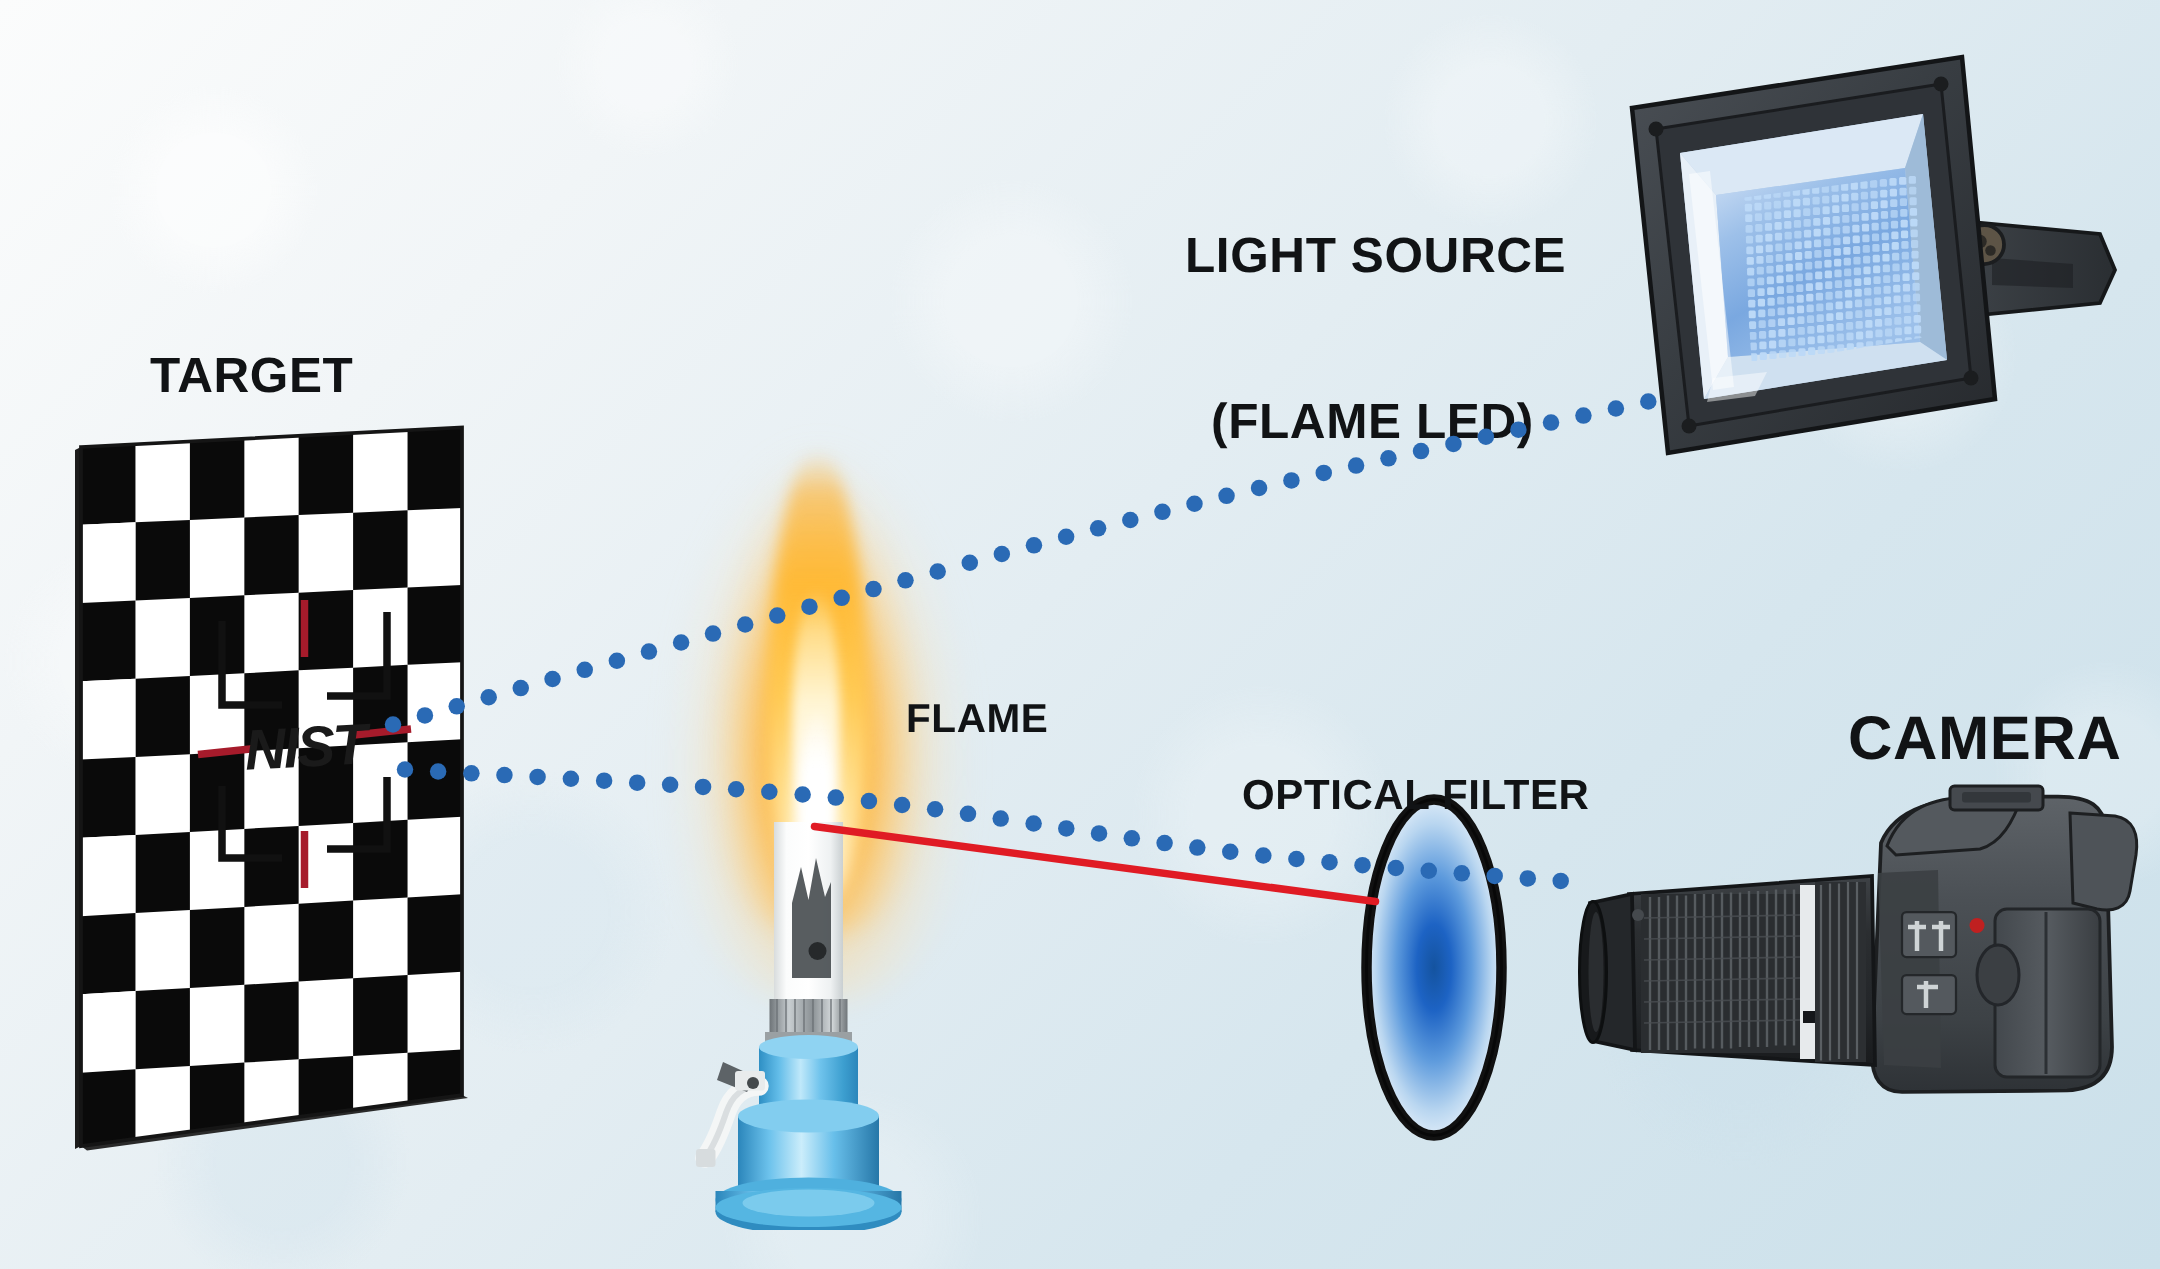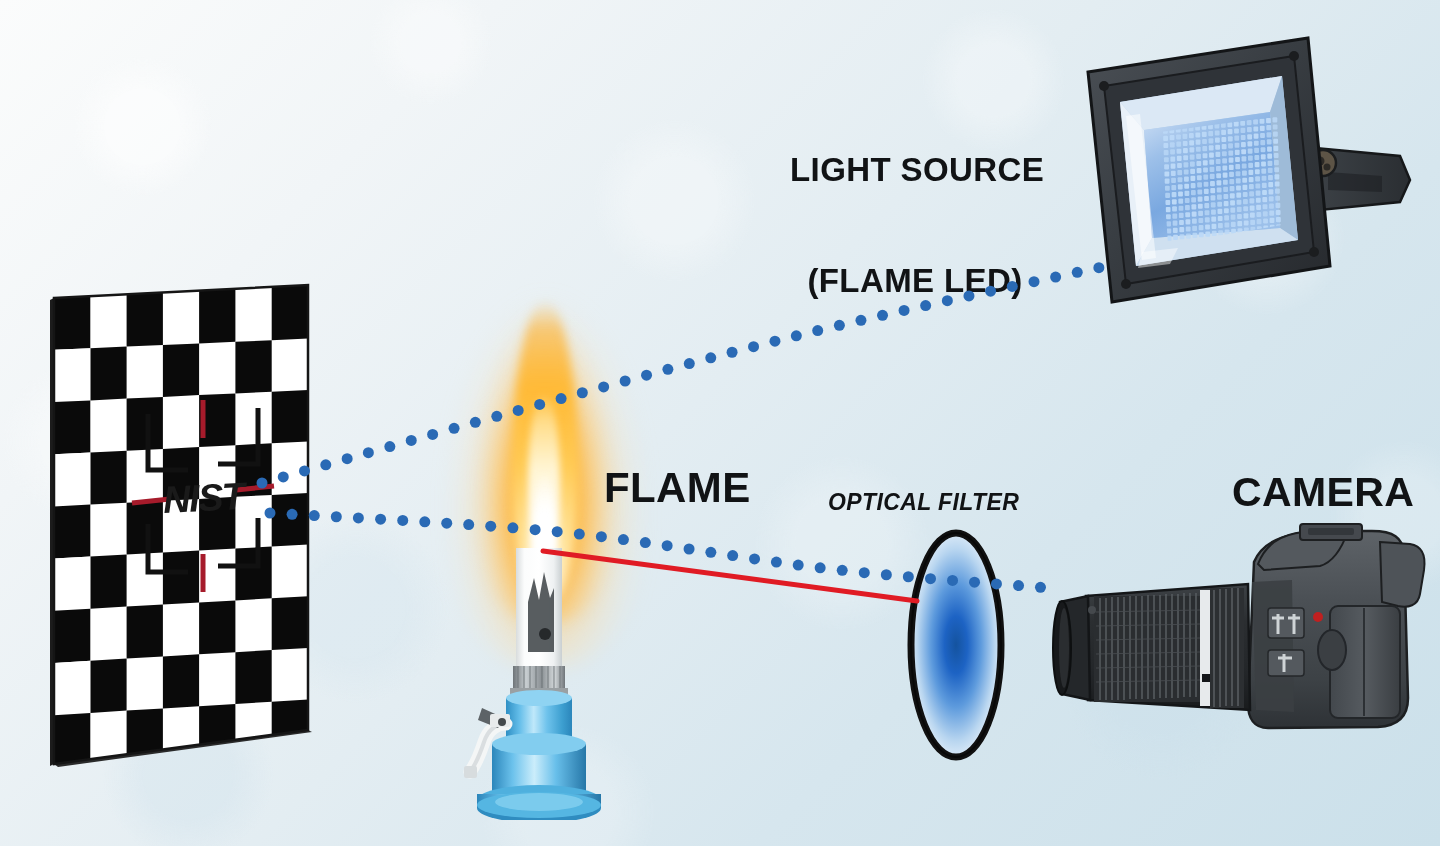--- a/index.html
+++ b/index.html
@@ -199,30 +199,31 @@
           <line x1="167" y1="286" x2="167" y2="324"></line>
           <line x1="96" y1="235" x2="134" y2="231"></line>
           <line x1="200" y1="222" x2="238" y2="218"></line>
         </g>
         <text x="168" y="243" text-anchor="middle" font-family="&quot;Liberation Sans&quot;, sans-serif" font-size="38" font-weight="700" font-style="italic" letter-spacing="-1.5" fill="#1a1a1a" transform="rotate(-3 168 243)">NIST</text>
       </g>
       <polygon points="18,30 272,17 272,462 18,496" fill="none" stroke="#151515" stroke-width="2.5"></polygon>
     </svg>
   </div>
 
+  <div class="label" style="left:100px;top:232px;font-size:33px;">TARGET</div>
 
   <div>
     <div class="flame-glow"></div>
     <div class="flame-glow2"></div>
     <div class="flame-mid"></div>
     <div class="flame-core"></div>
     <div class="flame-hot"></div>
   </div>
 
-  <div class="label" style="left:604px;top:464px;font-size:42px;">FLAME</div>
+  <div class="label" style="left:604px;top:464px;font-size:27px;">FLAME</div>
 
   <div id="burner">
     <svg width="200" height="272" viewBox="0 0 200 272">
       <defs>
         <linearGradient id="tubeG" x1="0" y1="0" x2="1" y2="0">
           <stop offset="0" stop-color="#d8dcdd"></stop>
           <stop offset=".18" stop-color="#fbfcfc"></stop>
           <stop offset=".5" stop-color="#ffffff"></stop>
           <stop offset=".82" stop-color="#eef1f2"></stop>
           <stop offset="1" stop-color="#c9cfd1"></stop>
@@ -303,21 +304,21 @@
           <stop offset="48%" stop-color="#5e9bdd"></stop>
           <stop offset="74%" stop-color="#b9d6f0"></stop>
           <stop offset="100%" stop-color="#ffffff"></stop>
         </radialGradient>
       </defs>
       <ellipse cx="58" cy="120" rx="45" ry="112" fill="url(#filtG)" stroke="#111111" stroke-width="7"></ellipse>
       <ellipse cx="58" cy="120" rx="45" ry="112" fill="none" stroke="#000000" stroke-width="2" opacity=".5"></ellipse>
     </svg>
   </div>
 
-  <div class="label" style="left:828px;top:490px;font-size:23px;font-style:italic;">OPTICAL FILTER</div>
+  <div class="label" style="left:828px;top:514px;font-size:28px;">OPTICAL FILTER</div>
 
   <div id="led-wrap">
     <svg width="330" height="300" viewBox="0 0 330 300">
       <defs>
         <linearGradient id="housG" x1="0" y1="0" x2="1" y2="1">
           <stop offset="0" stop-color="#4a4f55"></stop>
           <stop offset=".45" stop-color="#383d42"></stop>
           <stop offset="1" stop-color="#26292d"></stop>
         </linearGradient>
         <linearGradient id="panG" x1="0" y1="0" x2=".6" y2="1">

